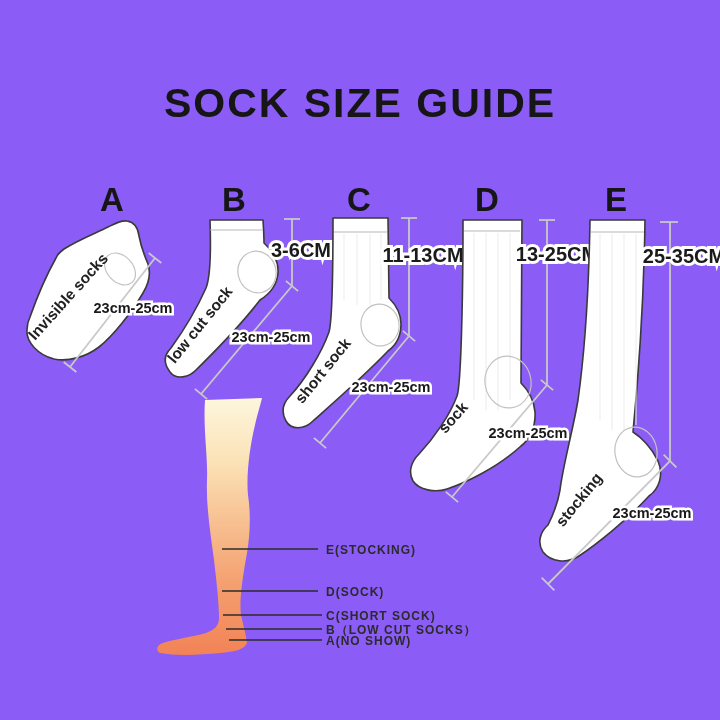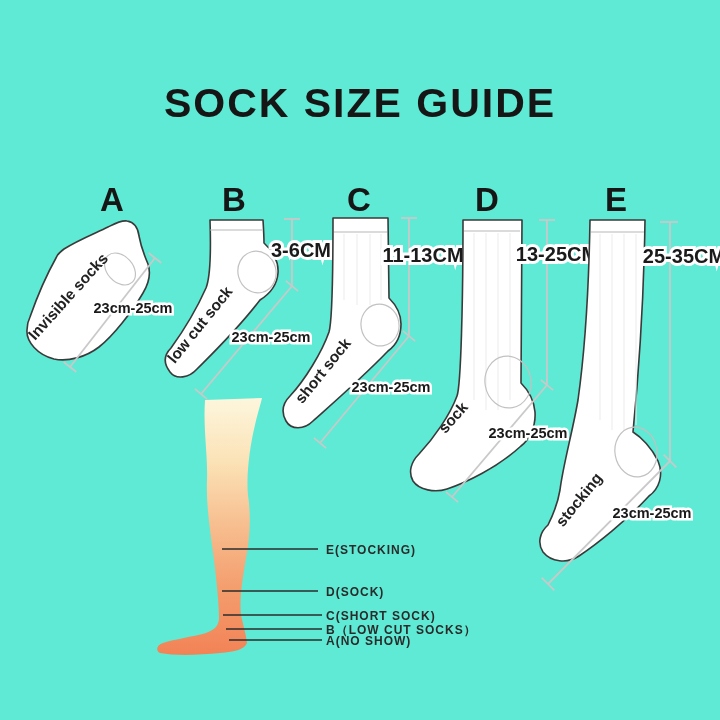--- a/index.html
+++ b/index.html
@@ -1,17 +1,17 @@
 <!DOCTYPE html>
 <html><head>
 <meta charset="utf-8">
 <style>
   html,body{margin:0;padding:0;background:#ffffff;}
   .canvas{
-    position:relative;width:720px;height:720px;background:#5eead4;overflow:hidden;
+    position:relative;width:720px;height:720px;background:#8b5cf6;overflow:hidden;
     font-family:"Liberation Sans", sans-serif;
   }
   .page-title{
     position:absolute;top:80px;left:0;width:720px;margin:0;
     text-align:center;font-size:41px;font-weight:bold;letter-spacing:2px;
     color:#161616;
   }
   svg{position:absolute;top:0;left:0;}
   .sock-outline{fill:#ffffff;stroke:#3a3a3a;stroke-width:1.6;stroke-linejoin:round;}
   .cuff-band{stroke:#cfcfcf;stroke-width:1.3;fill:none;}

